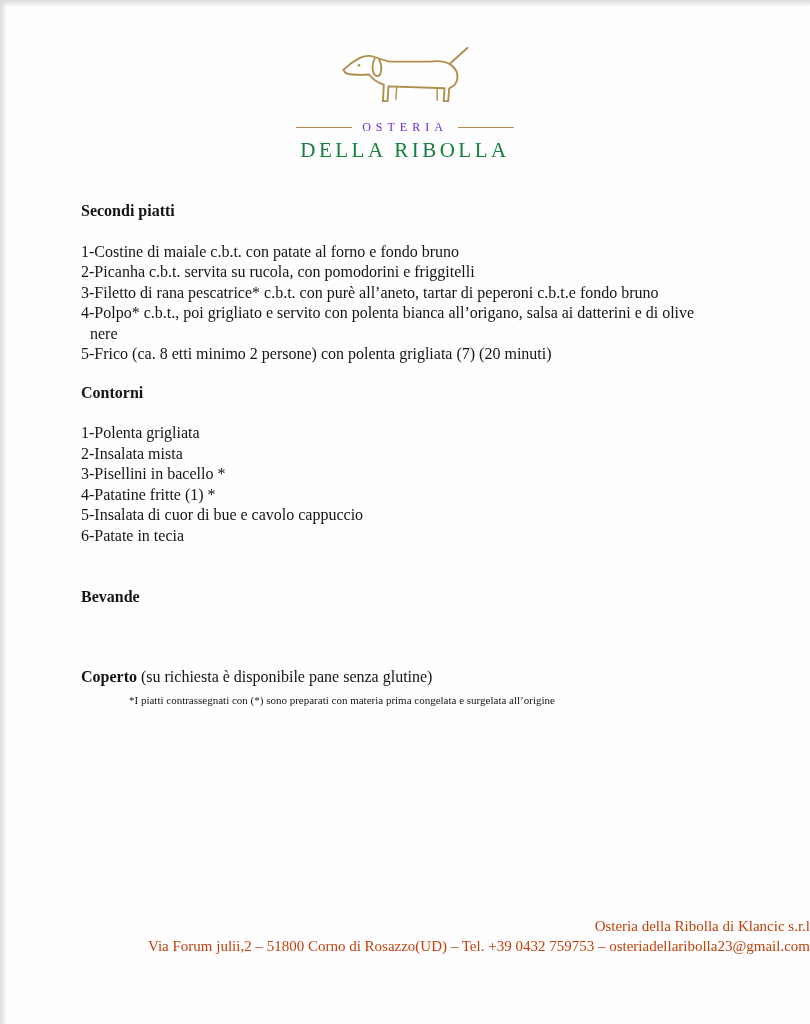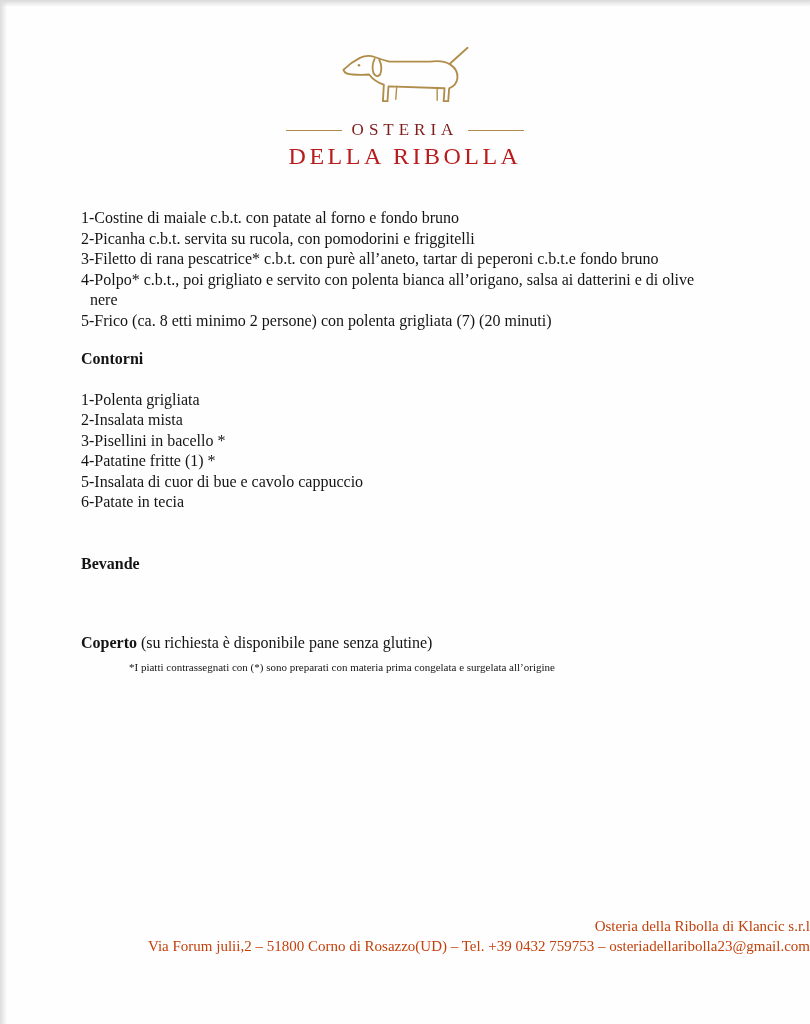--- a/index.html
+++ b/index.html
@@ -25,24 +25,24 @@
 
   .logo-block { padding-top: 44px; text-align: center; }
   .logo-block svg { display: block; margin: 0 auto; }
   .logo-row {
     margin-top: 4px;
     display: flex; align-items: center; justify-content: center; gap: 10px;
     color: #b08d4b;
   }
   .logo-row .rule { width: 56px; border-top: 1.5px solid #b08d4b; height: 0; }
   .logo-osteria {
-    font-size: 17px; letter-spacing: 5px; color: #7f1d1d; font-weight: 500;
+    font-size: 12px; letter-spacing: 5px; color: #6d28d9; font-weight: 500;
   }
   .logo-name {
-    margin-top: 3px; font-size: 24px; letter-spacing: 3.5px; color: #b91c1c;
+    margin-top: 3px; font-size: 21px; letter-spacing: 3.5px; color: #15803d;
   }
 
   .content {
     margin-left: 81px;
     margin-top: 38px;
     width: 636px;
     font-size: 16px;
     line-height: 20.5px;
   }
   .section-title { font-weight: bold; }
@@ -98,20 +98,21 @@
   <div class="logo-row">
     <span class="rule"></span>
     <span class="logo-osteria">OSTERIA</span>
     <span class="rule"></span>
   </div>
   <div class="logo-name">DELLA RIBOLLA</div>
 </div>
 
 <div class="content">
 
+  <div class="section-title" id="secondi-title">Secondi piatti</div>
   <ul class="menu-list">
     <li>1-Costine di maiale c.b.t. con patate al forno e fondo bruno</li>
     <li>2-Picanha c.b.t. servita su rucola, con pomodorini e friggitelli</li>
     <li>3-Filetto di rana pescatrice* c.b.t. con purè all’aneto, tartar di peperoni c.b.t.e fondo bruno</li>
     <li>4-Polpo* c.b.t., poi grigliato e servito con polenta bianca all’origano, salsa ai datterini e di olive nere</li>
     <li>5-Frico (ca. 8 etti minimo 2 persone) con polenta grigliata (7) (20 minuti)</li>
   </ul>
 
   <div class="section-title" id="contorni-title">Contorni</div>
   <ul class="menu-list">

